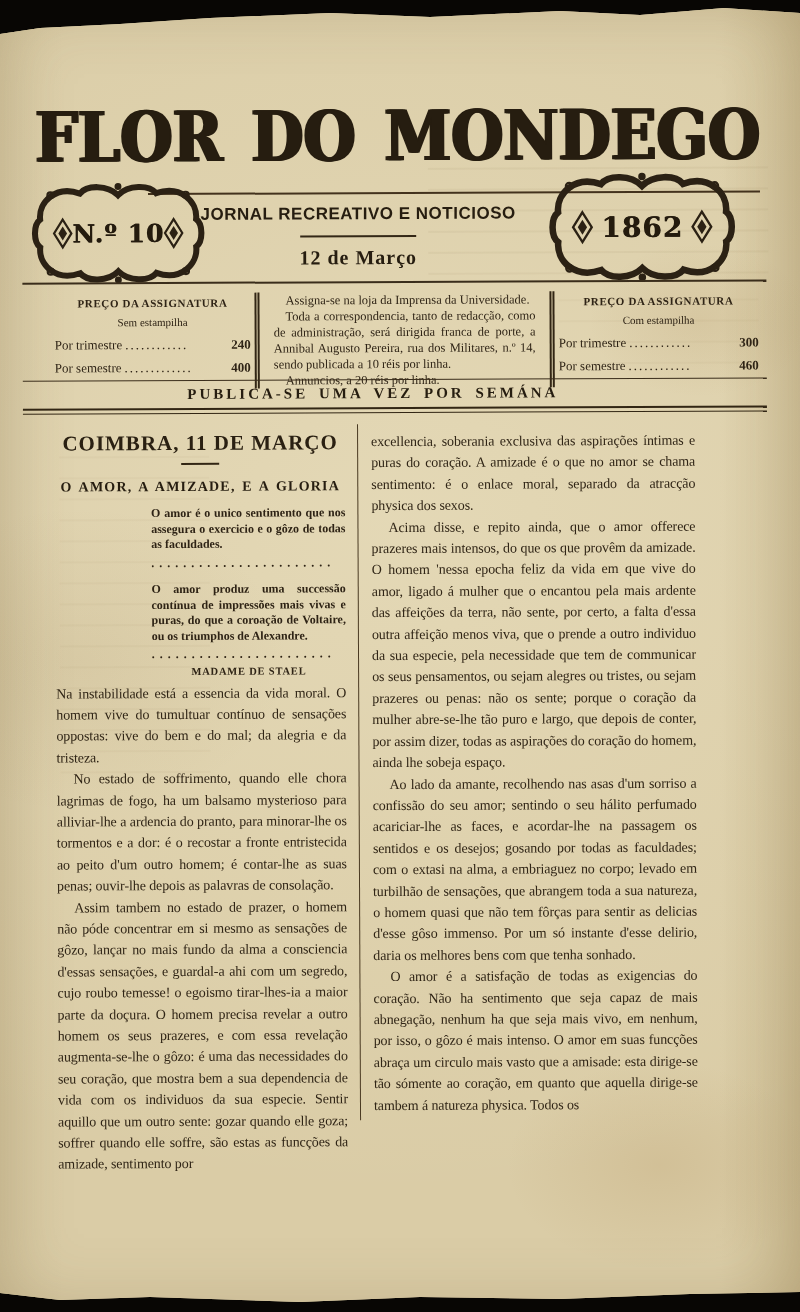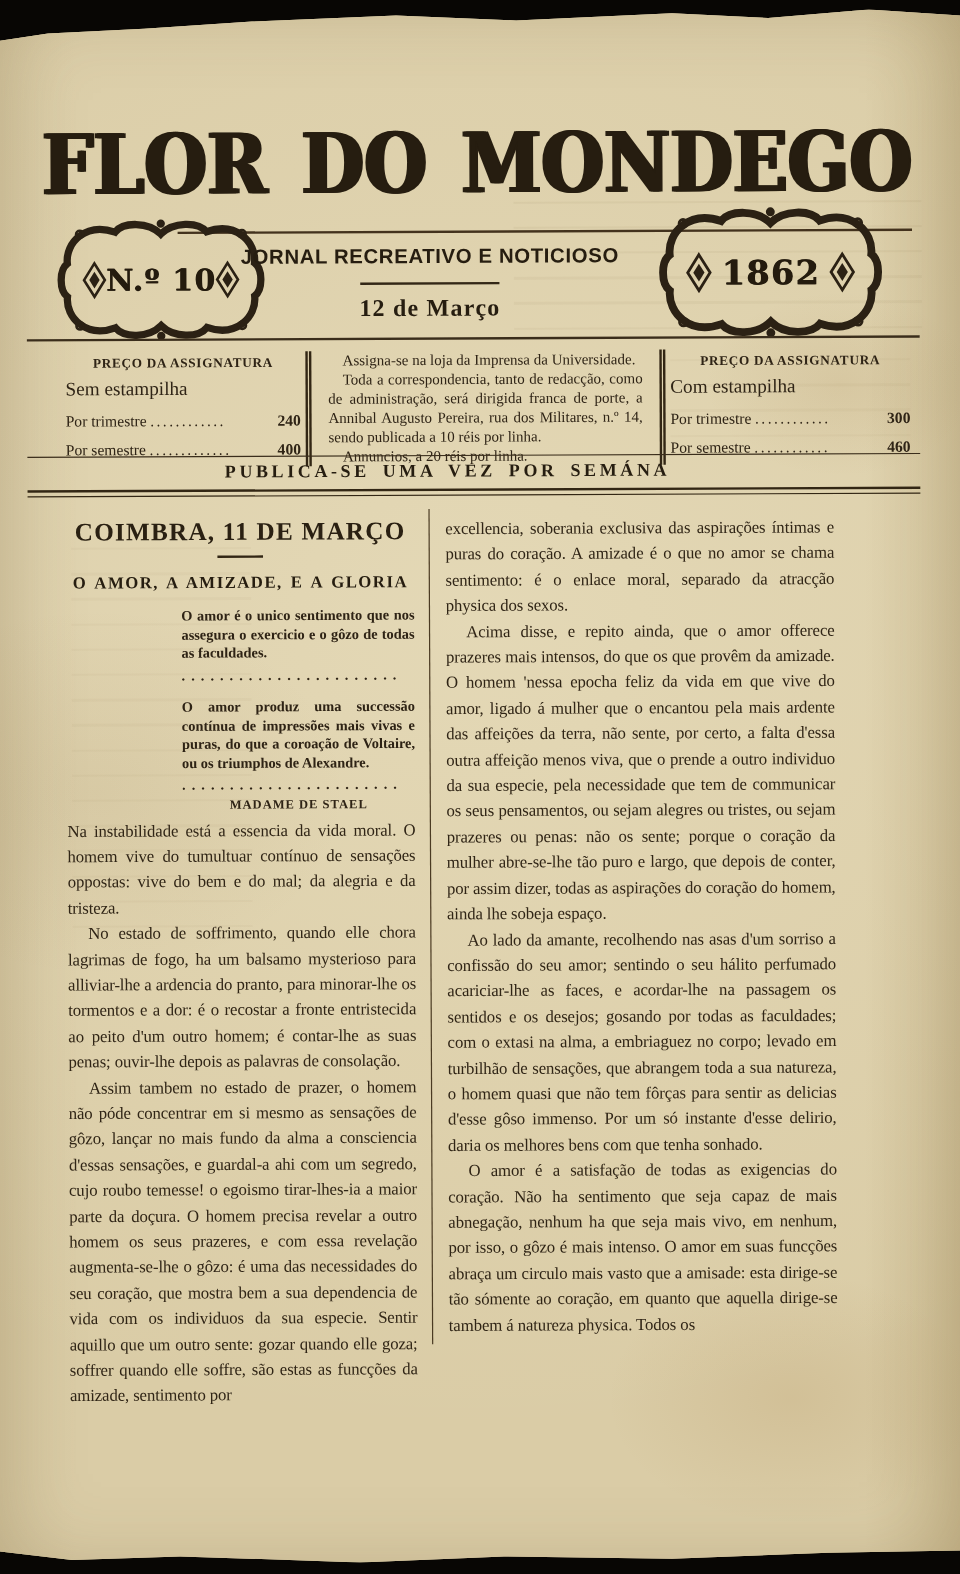--- a/index.html
+++ b/index.html
@@ -37,21 +37,21 @@
     text-align:center;color:#261d10;
     font-family:"DejaVu Serif",serif;font-weight:bold;font-size:62px;line-height:1;
     letter-spacing:0;word-spacing:8px;
     transform:scale(.97,1.12);transform-origin:50% 0;
     text-shadow:1.6px 0 0 #261d10,-1.6px 0 0 #261d10;
   }
   .title-rule{position:absolute;left:150px;top:192px;width:612px;height:2px;background:#43321d;}
 
   .badge{position:absolute;display:flex;align-items:center;justify-content:center;}
   .badge svg{position:absolute;inset:0;width:100%;height:100%;}
-  .badge-left{left:48px;top:180px;width:176px;height:104px;}
+  .badge-left{left:32px;top:180px;width:176px;height:104px;}
   .badge-right{left:544px;top:172px;width:200px;height:112px;}
   .badge-text{
     position:relative;font-family:"DejaVu Serif",serif;font-weight:bold;color:#241b0e;
     font-size:25px;letter-spacing:1px;text-shadow:.6px 0 0 #241b0e;
   }
   .badge-right .badge-text{font-size:28px;}
 
   .mast-center{position:absolute;left:160px;top:204px;width:400px;text-align:center;}
   .mast-subtitle{
     font-family:"Liberation Sans",sans-serif;font-weight:bold;font-size:17px;
@@ -67,21 +67,21 @@
     border-top:2px solid #322614;border-bottom:1px solid #322614;background:transparent;}
 
   
   .subinfo{position:absolute;left:56px;top:292px;width:704px;display:flex;align-items:stretch;}
   .sub-col{font-size:12.5px;line-height:1.3;}
   .sub-left{width:196px;}
   .sub-right{width:200px;}
   .sub-center{flex:1;padding:0 10px;}
   .sub-divider{width:1px;border-left:2px solid #322614;border-right:2px solid #322614;margin:0 4px;}
   .sub-title{text-align:center;font-weight:bold;font-size:11px;letter-spacing:.6px;padding-top:3px;}
-  .sub-subtitle{font-size:16px;margin-top:5px;}
+  .sub-subtitle{text-align:center;font-size:11px;margin-top:5px;}
   .price-row{display:flex;align-items:center;margin-top:7px;font-size:13px;}
   .price-row .dots{flex:1;overflow:hidden;white-space:nowrap;letter-spacing:2px;margin:0 3px;}
   .price-row .val{font-weight:bold;}
   .sub-center p{margin:0;text-indent:12px;text-align:justify;font-size:12.5px;line-height:1.28;}
 
   .banner{
     position:absolute;left:24px;top:385px;width:700px;text-align:center;
     font-weight:bold;font-size:15px;letter-spacing:3px;color:#261d10;word-spacing:4px;
   }
 

